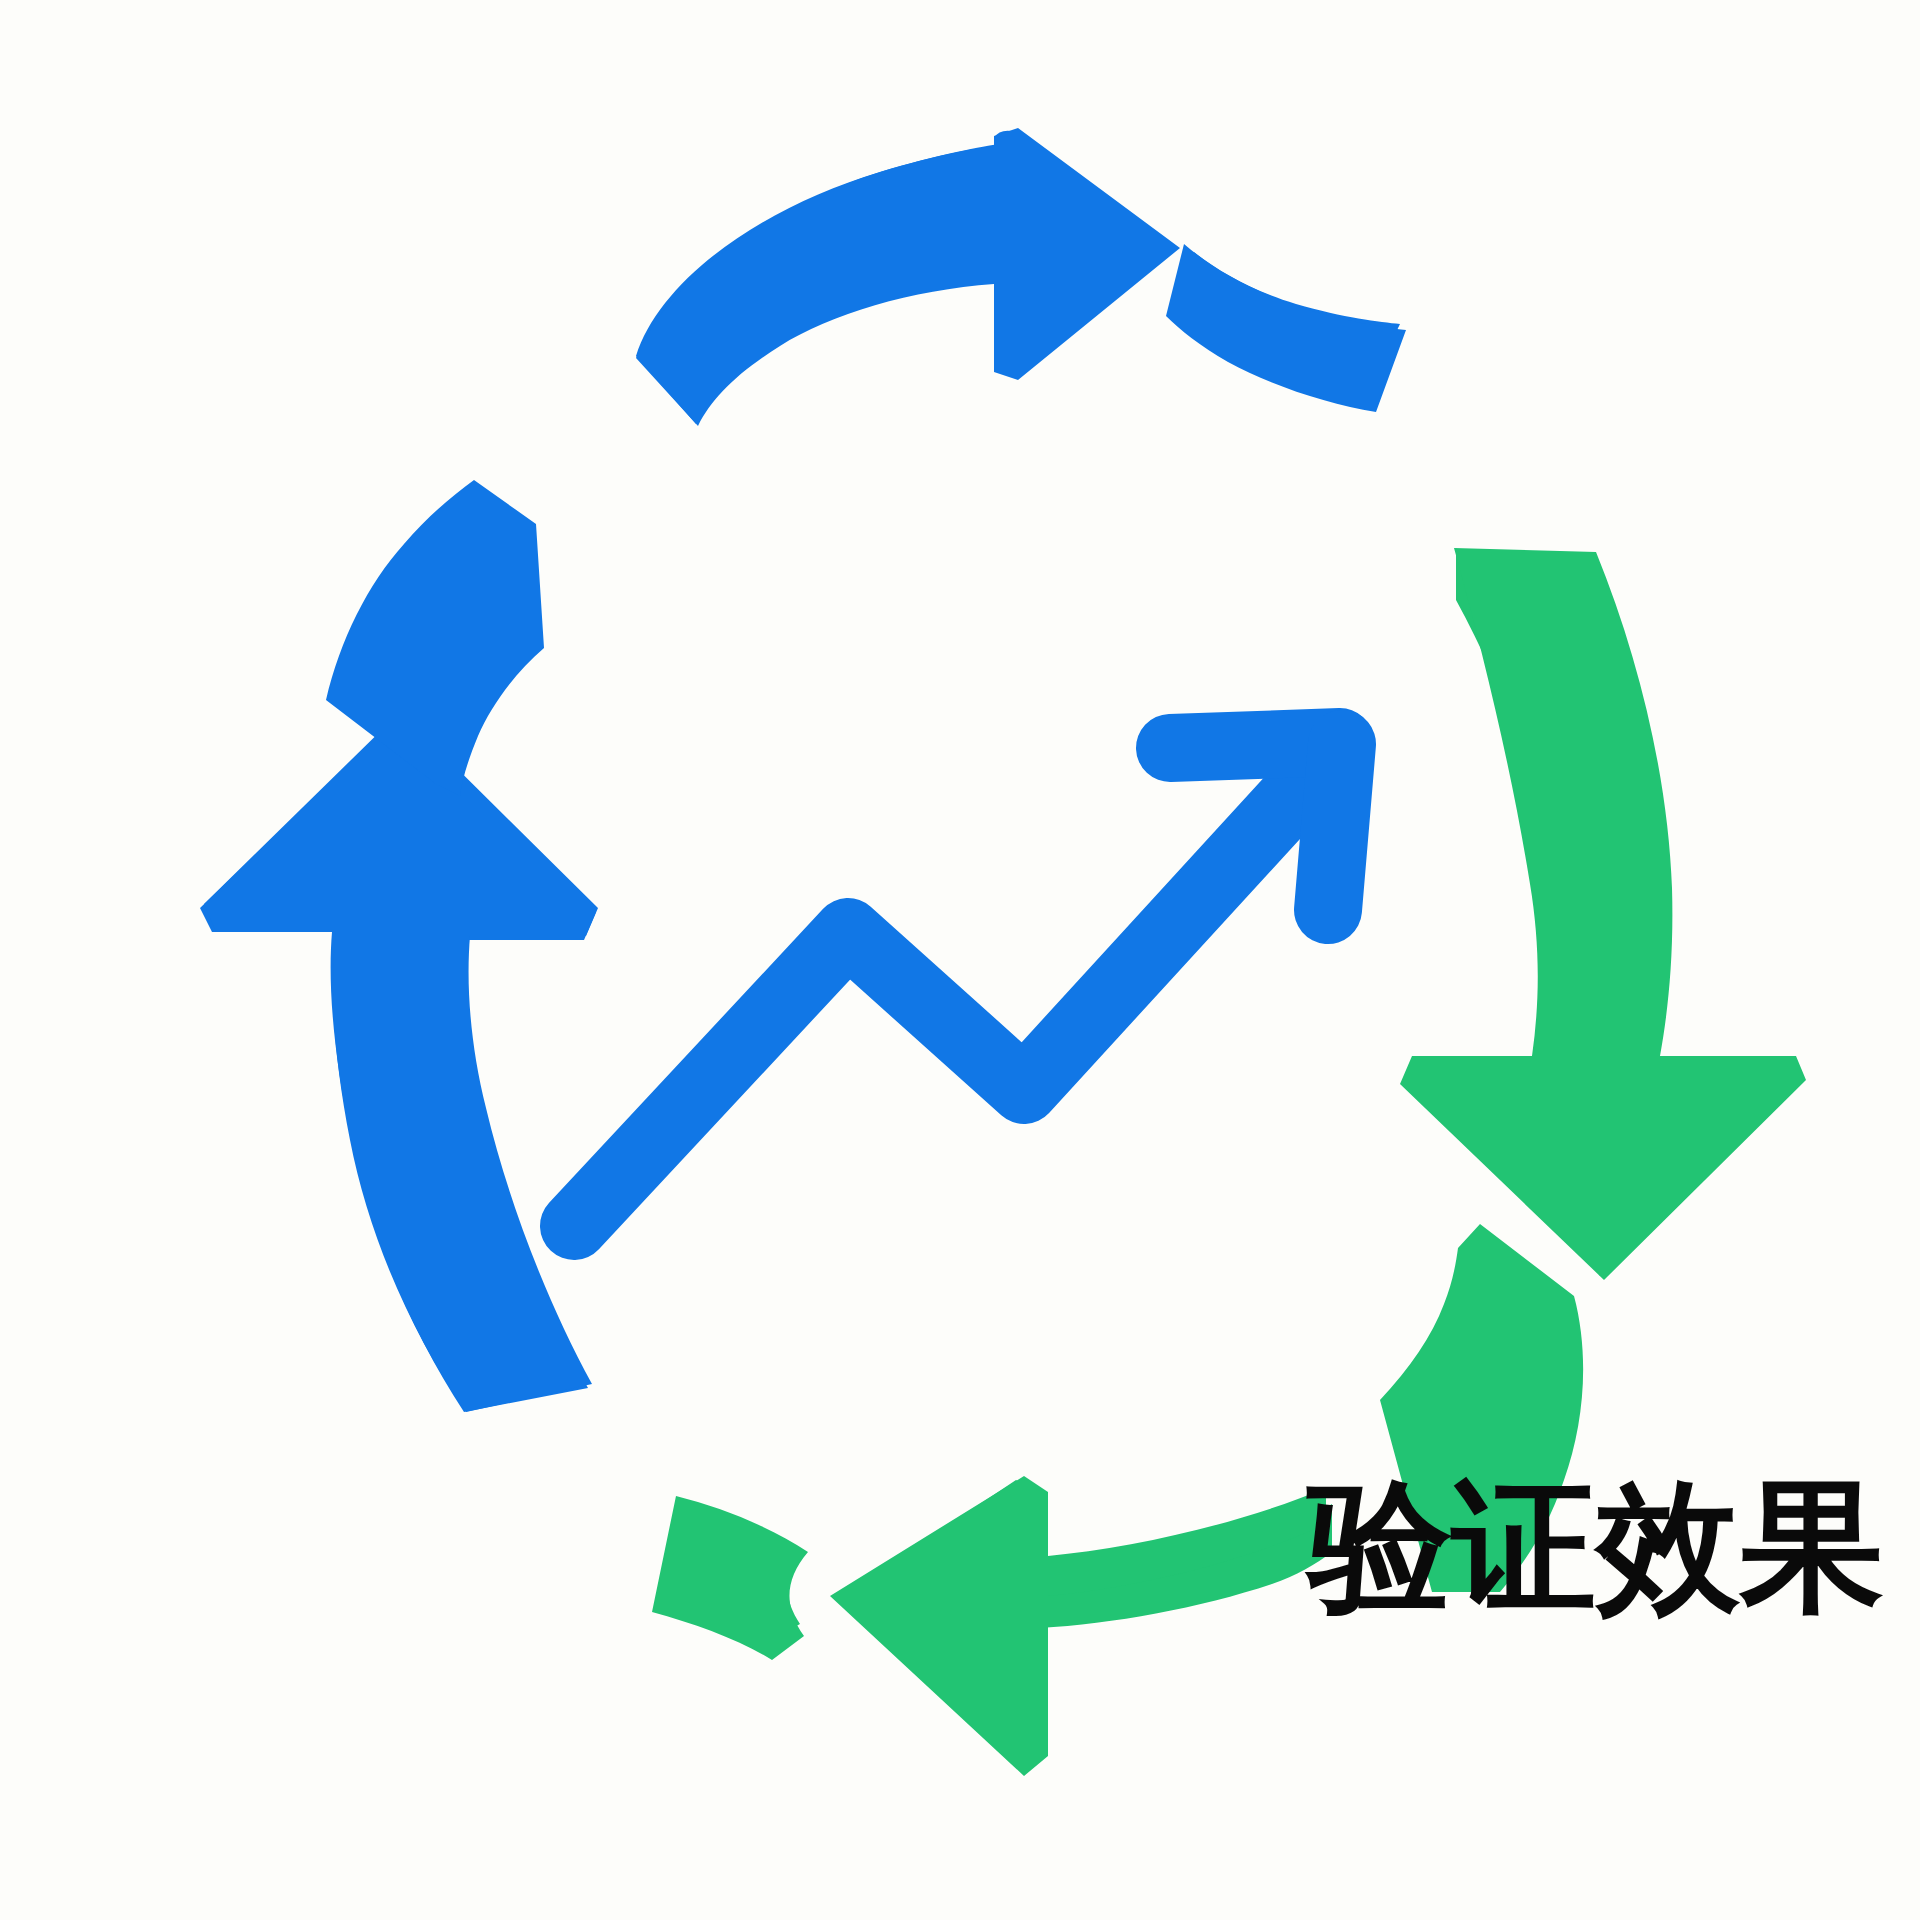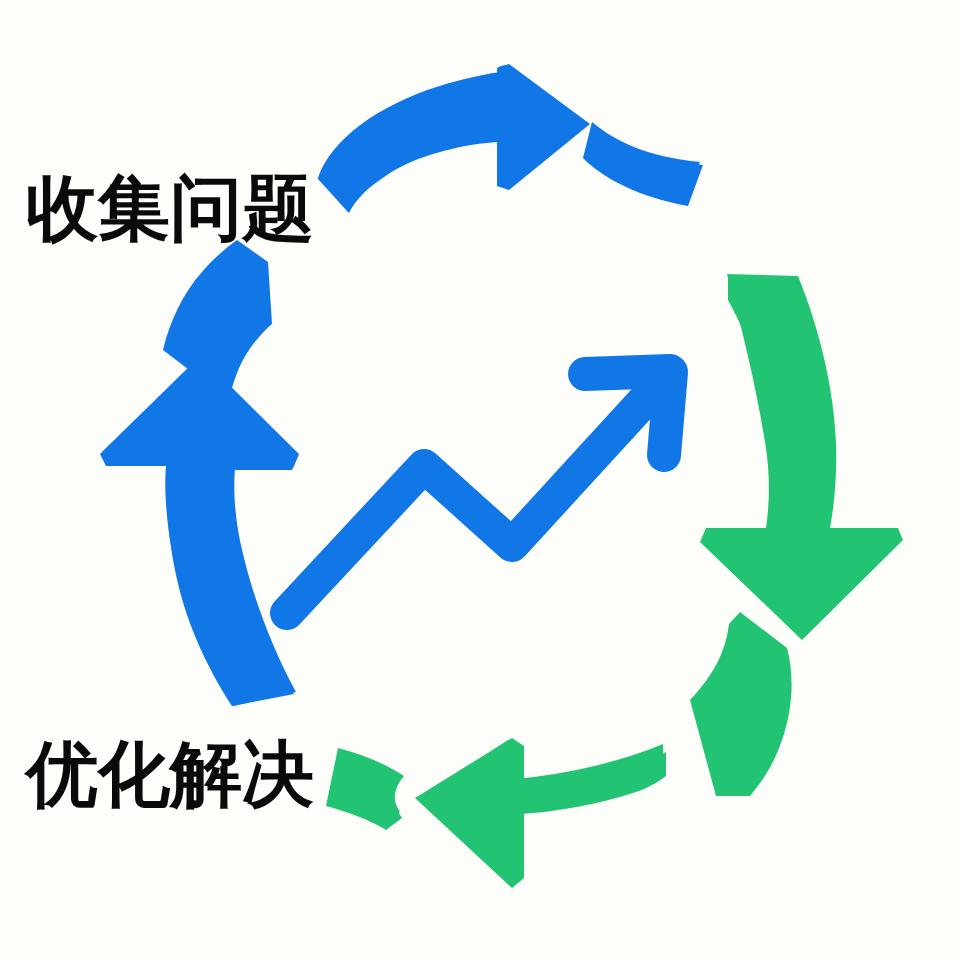--- a/index.html
+++ b/index.html
@@ -231,19 +231,18 @@
       <path fill="none" stroke="#1177E6" stroke-width="34" stroke-linecap="round" stroke-linejoin="round" d="M 287,613
                L 424,466
                L 512,545
                L 664,379"></path>
       <path fill="none" stroke="#1177E6" stroke-width="34" stroke-linecap="round" stroke-linejoin="round" d="M 585,374 L 670,371"></path>
       <path fill="none" stroke="#1177E6" stroke-width="34" stroke-linecap="round" stroke-linejoin="round" d="M 671,372 L 664,455"></path>
     </g>
 
   </svg>
 
-  <div class="stage-label" id="label-collect">收集问题</div>
-
-
-
-  <div class="stage-label" id="label-optimize">优化解决</div>
+
+
+  <div class="stage-label" id="label-verify">验证效果</div>
+
 
 </div>
 
 </body></html>

